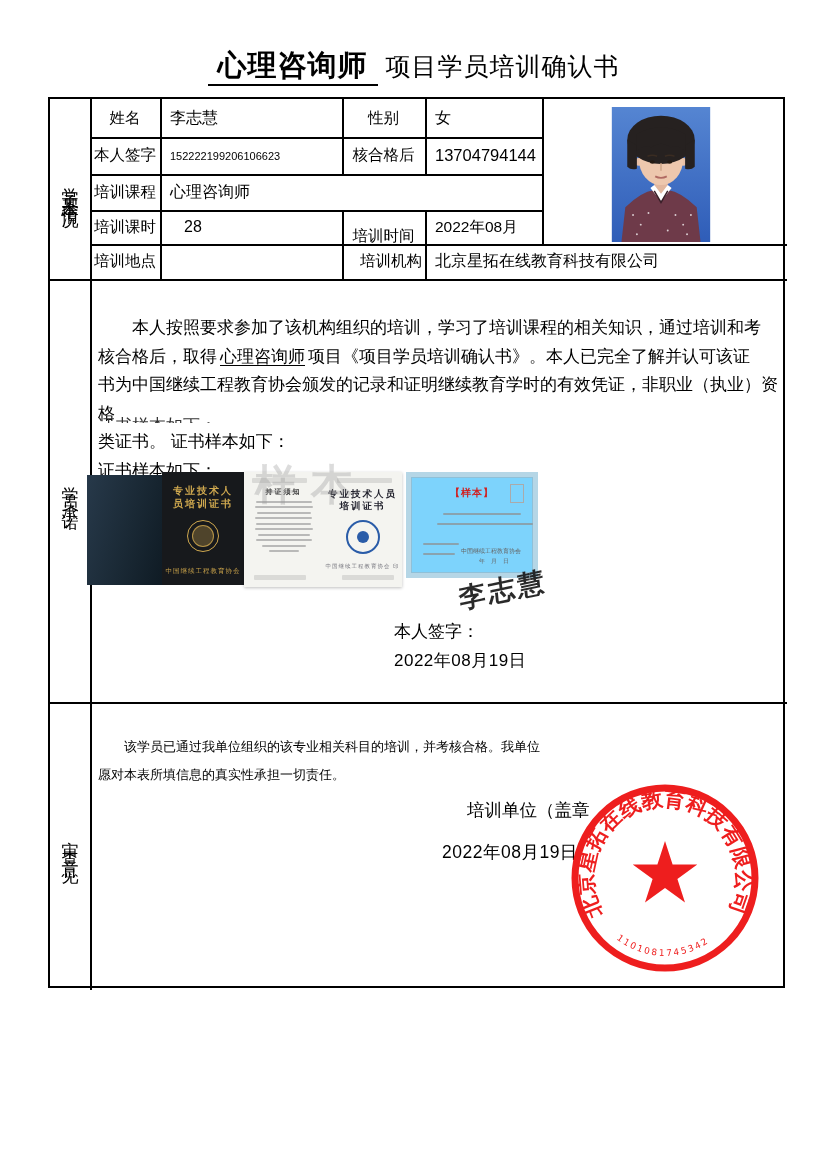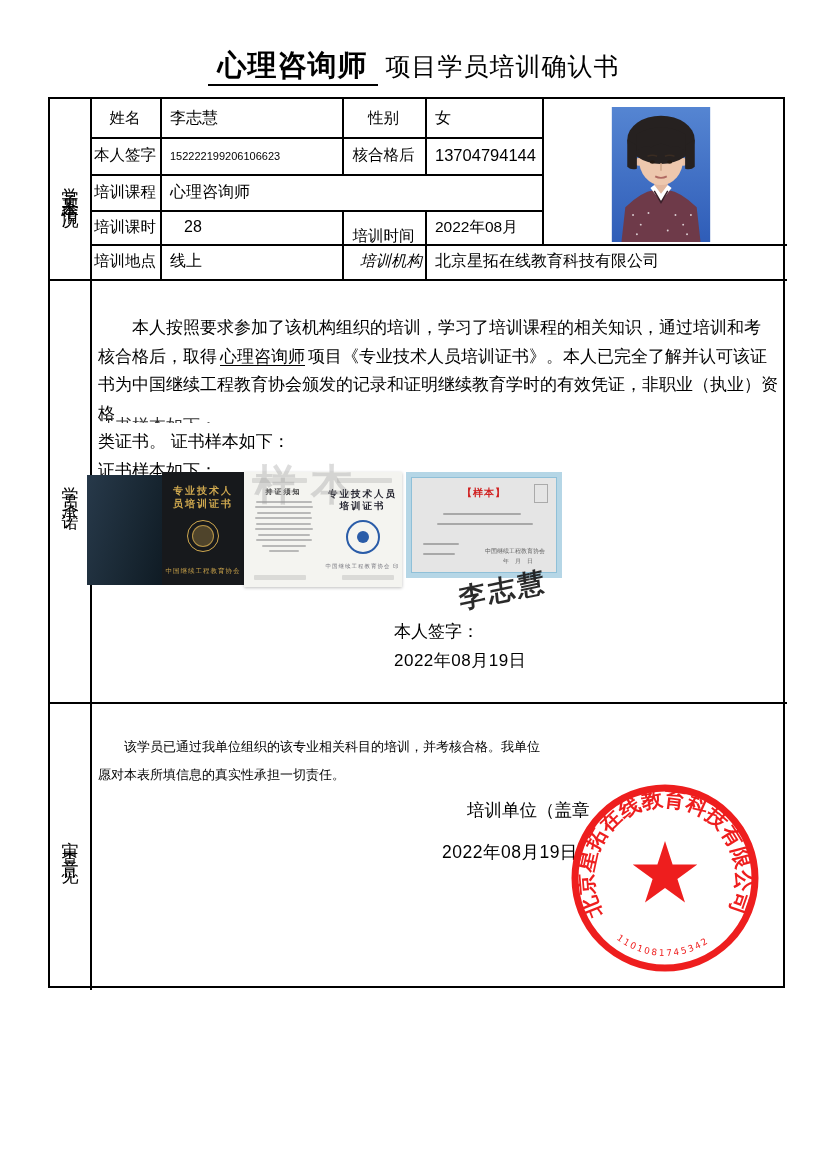--- a/index.html
+++ b/index.html
@@ -45,21 +45,21 @@
   .cert-open .page { position:relative; width:50%; height:100%; }
   .smudge { position:absolute; height:5px; background:rgba(150,150,150,.28); border-radius:1px; }
   .notice-title { margin-top:15px; text-align:center; font-size:7px; font-weight:bold; color:#3a3a3a; letter-spacing:2px; }
   .bar { background:#9a9a9a; opacity:.65; height:2px; border-radius:1px; margin:3.5px auto 0 auto; }
   .inner-title { margin-top:16px; width:74px; margin-left:auto; margin-right:auto; text-align:center; font-size:9.5px; font-weight:bold; color:#23232e; letter-spacing:2px; line-height:12px; }
   .blue-seal { margin:8px auto 0 auto; width:34px; height:34px; border-radius:50%; border:2px solid #2a5ca8; display:flex; align-items:center; justify-content:center; }
   .blue-seal .core { width:12px; height:12px; border-radius:50%; background:#2a5ca8; }
   .inner-footer { margin-top:9px; text-align:center; font-size:5.5px; color:#77777f; letter-spacing:1px; }
   .watermark { position:absolute; left:205px; top:358px; font-size:42px; color:rgba(150,150,150,.33); letter-spacing:14px; font-weight:bold; }
 
-  .cert-sample { left:356px; top:333px; width:156px; height:106px; background:#e5e5e5; border:5px solid #b5d6e6; box-shadow:inset 0 0 0 1px #8fc0d8; }
+  .cert-sample { left:356px; top:333px; width:132px; height:106px; background:#7dd3fc; border:5px solid #b5d6e6; box-shadow:inset 0 0 0 1px #8fc0d8; }
   .sample-tag { position:absolute; top:9px; left:0; right:0; text-align:center; color:#d02020; font-size:10px; font-weight:bold; letter-spacing:1px; }
   .sample-photo-box { position:absolute; top:7px; right:9px; width:14px; height:19px; border:1px solid #aaa; }
   .sample-footer-org { position:absolute; right:12px; bottom:17px; font-size:6px; color:#666; }
   .sample-footer-date { position:absolute; right:24px; bottom:7px; font-size:6px; color:#666; }
   .sbar { position:absolute; background:#8f8f8f; opacity:.7; height:2px; border-radius:1px; }
 
   .sign-label { position:absolute; left:344px; top:521px; font-size:17px; }
   .signature { position:absolute; left:408px; top:473px; font-size:27px; color:#141414; transform:rotate(-12deg) skewX(-6deg); letter-spacing:3px; font-weight:bold; opacity:.9; }
   .sign-date { position:absolute; left:344px; top:550px; font-size:17px; letter-spacing:.5px; }
 
@@ -111,22 +111,21 @@
 
     <div class="cell lbl" style="left:40px; top:75px; width:70px; height:36px;">培训课程</div>
     <div class="cell val" style="left:110px; top:75px; width:382px; height:36px;">心理咨询师</div>
 
     <div class="cell lbl" style="left:40px; top:111px; width:70px; height:34px;">培训课时</div>
     <div class="cell val" style="left:110px; top:111px; width:182px; height:34px;padding-left:24px;">28</div>
     <div class="cell lbl" style="left:292px; top:111px; width:83px; height:52px;">培训时间</div>
     <div class="cell val" style="left:375px; top:111px; width:117px; height:34px; font-size:15.5px;">2022年08月</div>
 
     <div class="cell lbl" style="left:40px; top:145px; width:70px; height:35px;">培训地点</div>
-    <div class="cell val" style="left:110px; top:145px; width:182px; height:35px;">线上</div>
-    <div class="cell lbl" style="left:292px; top:145px; width:98px; height:35px;font-style:italic;">培训机构</div>
+    <div class="cell lbl" style="left:292px; top:145px; width:98px; height:35px;">培训机构</div>
     <div class="cell val" style="left:375px; top:145px; width:362px; height:35px;">北京星拓在线教育科技有限公司</div>
 
     <div class="photo-cell">
       <svg class="id-photo" viewBox="0 0 102 140">
         <defs>
           <linearGradient id="pg" x1="0" y1="0" x2="0" y2="1">
             <stop offset="0" stop-color="#5585d2"></stop>
               <stop offset="1" stop-color="#2f5db8"></stop>
           </linearGradient>
         </defs>
@@ -156,21 +155,21 @@
         <path d="M37,51 Q42,49 47,51" stroke="#3a2c22" stroke-width="1.6" fill="none"></path>
         <path d="M55,51 Q60,49 65,51" stroke="#3a2c22" stroke-width="1.6" fill="none"></path>
         <ellipse cx="42" cy="57" rx="2.6" ry="1.8" fill="#241a12"></ellipse>
         <ellipse cx="60" cy="57" rx="2.6" ry="1.8" fill="#241a12"></ellipse>
         <path d="M51,58 L51,66" stroke="#caa184" stroke-width="1.4"></path>
         <path d="M45,72 Q51,75 57,72" stroke="#b06a62" stroke-width="2" fill="none"></path>
       </svg>
     </div>
 
     <div class="para commit-para"><span>　　本人按照要求参加了该机构组织的培训，学习了培训课程的相关知识，通过培训和考
-核合格后，取得</span><span class="u-course">心理咨询师</span><span>项目《专业技术人员培训证书》。本人已完全了解并认可该证
+核合格后，取得</span><span class="u-course">心理咨询师</span><span>项目《项目学员培训确认书》。本人已完全了解并认可该证
 书为中国继续工程教育协会颁发的记录和证明继续教育学时的有效凭证，非职业（执业）资格
 类证书。 证书样本如下：
 证书样本如下：</span></div>
     <div class="clipped-line">证书样本如下：</div>
 
     <div class="cert cert-back"></div>
 
     <div class="cert cert-front">
       <div class="gold-title">专业技术人员培训证书</div>
       <div class="gold-seal">

